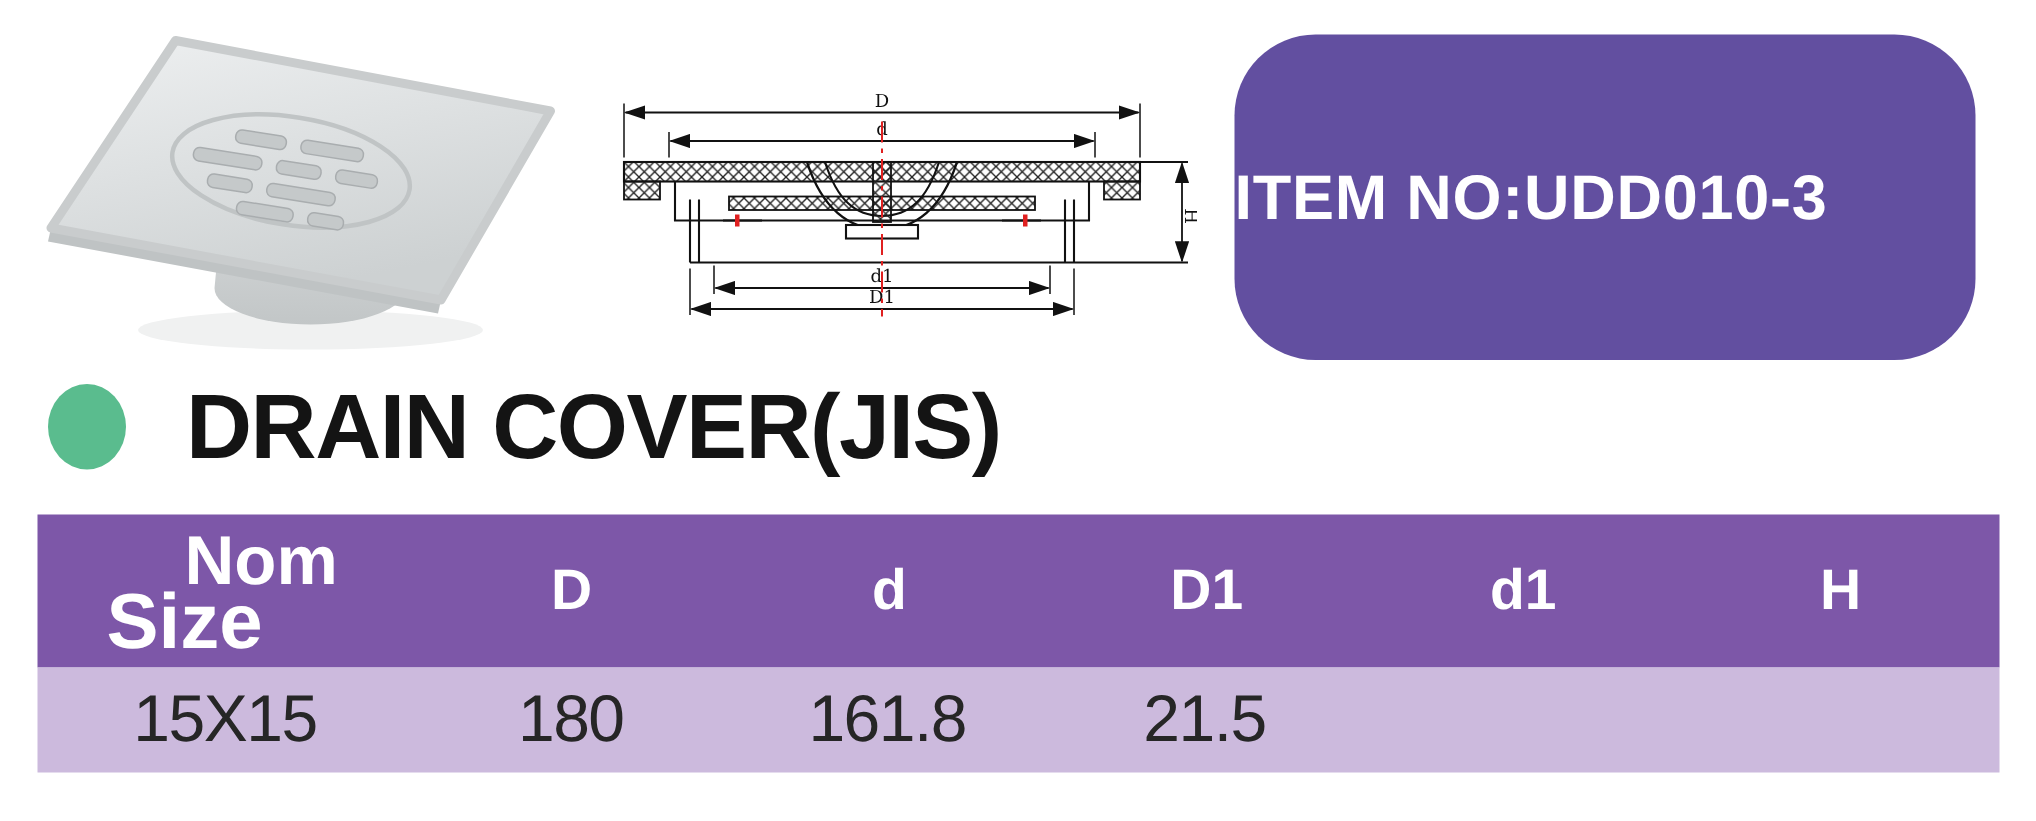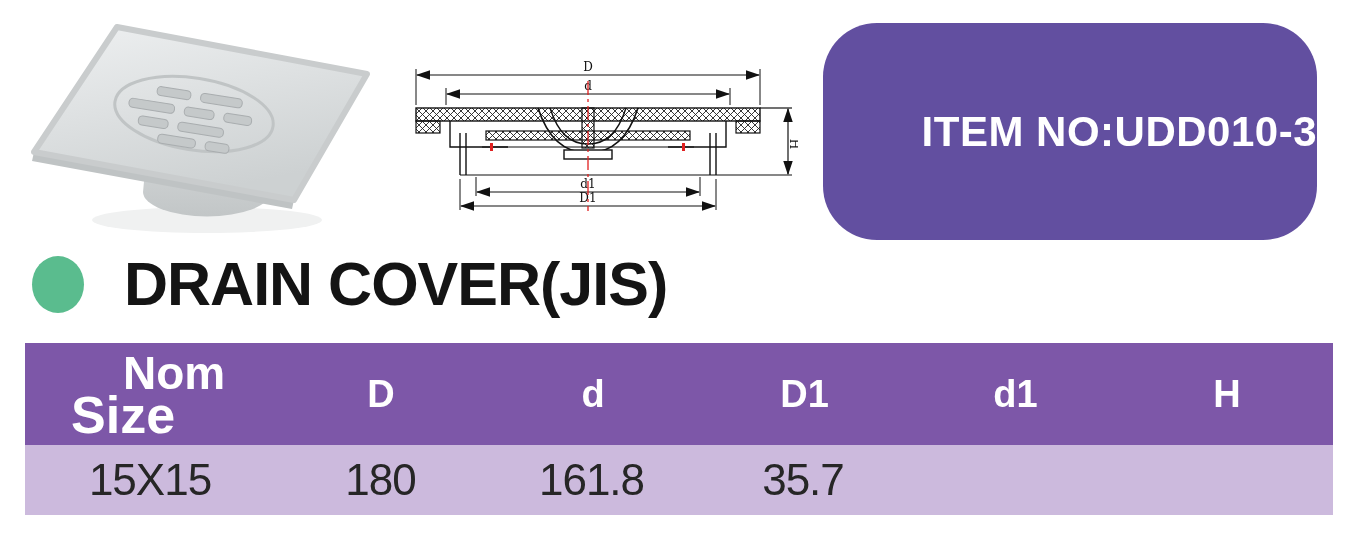--- a/index.html
+++ b/index.html
@@ -8,21 +8,21 @@
 
   
   .photo{position:absolute;left:22px;top:22px;width:358px;height:218px;}
 
   
   .drawing{position:absolute;left:398px;top:55px;width:400px;height:158px;}
   .drawing text{font-family:"DejaVu Serif", serif;font-size:12px;fill:#111;}
 
   
   .badge{position:absolute;left:823px;top:23px;width:494px;height:217px;
-         border-radius:54px;display:flex;align-items:center;justify-content:flex-end;}
+         border-radius:54px;display:flex;align-items:center;justify-content:flex-start;}
   .badge span{color:#ffffff;font-size:42px;font-weight:bold;letter-spacing:.5px;}
 
   
   .heading{position:absolute;left:0;top:248px;width:1357px;height:80px;}
   .bullet{position:absolute;left:32px;top:8px;width:52px;height:57px;border-radius:50%;}
   .heading h1{position:absolute;left:124px;top:0;margin:0;font-size:61px;font-weight:bold;
               color:#141414;letter-spacing:-1px;line-height:72px;white-space:nowrap;}
 
   
   .spec-table{position:absolute;left:25px;top:343px;width:1308px;}
@@ -156,17 +156,17 @@
       <div class="cell c-wide">D</div>
       <div class="cell c-wide">d</div>
       <div class="cell c">D1</div>
       <div class="cell c">d1</div>
       <div class="cell c-wide">H</div>
     </div>
     <div class="t-row t-data" style="background: rgb(204, 186, 221);">
       <div class="cell c0">15X15</div>
       <div class="cell c">180</div>
       <div class="cell c">161.8</div>
-      <div class="cell c-wide">35.7</div>
+      <div class="cell c-wide">21.5</div>
     </div>
   </div>
 
 </div>
 
 </body></html>

